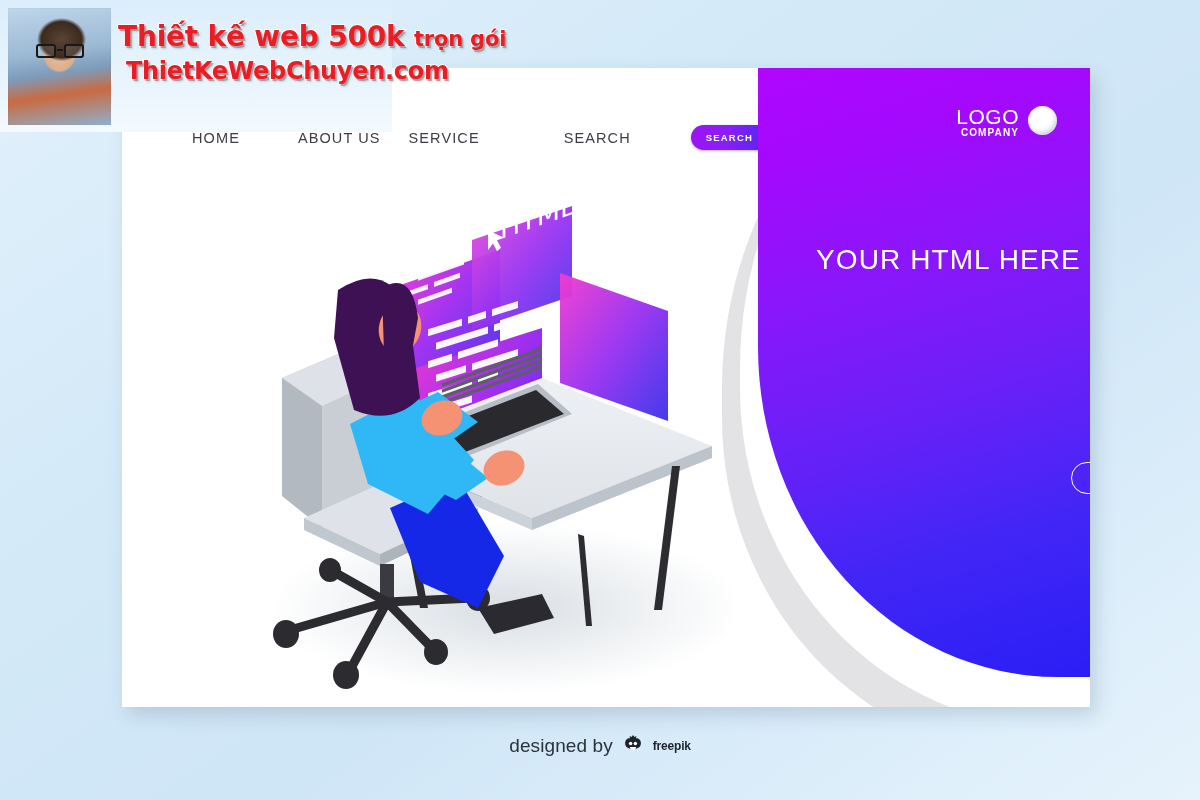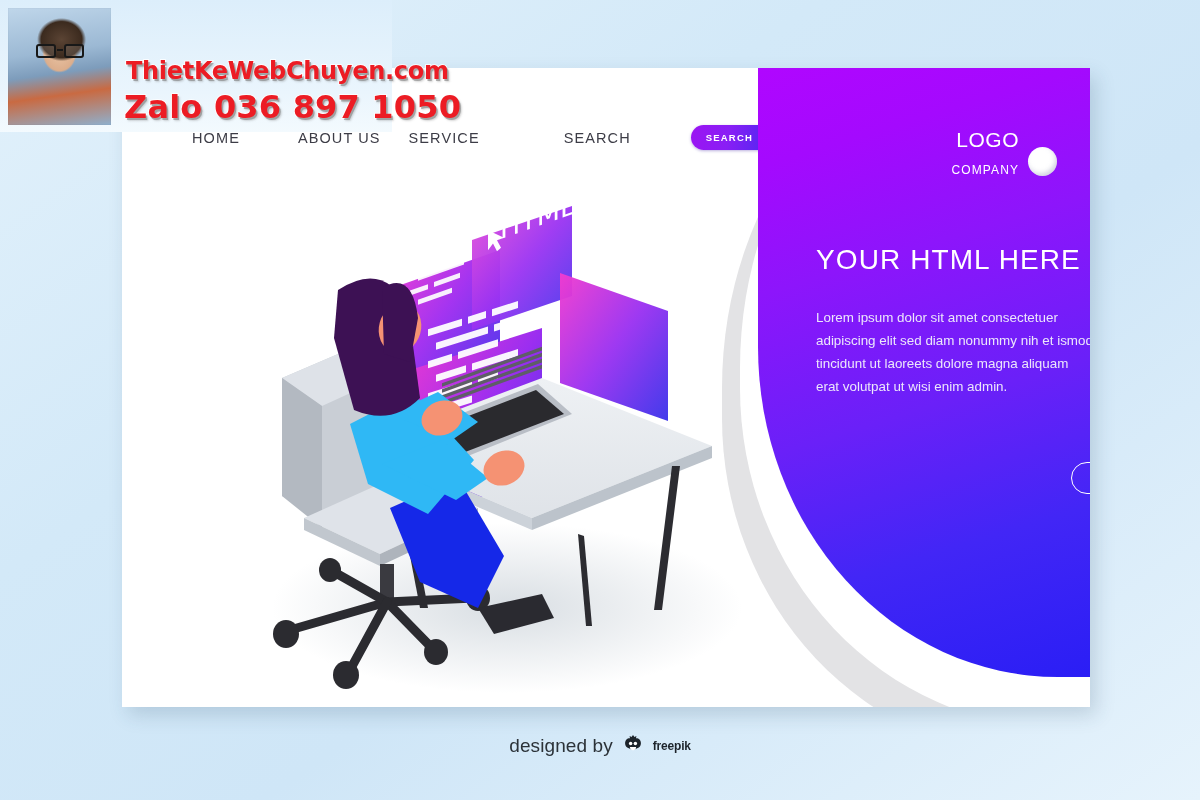--- a/index.html
+++ b/index.html
@@ -109,40 +109,40 @@
         #2a1ef5 100%);
     border-radius: 0 0 0 300px / 0 0 0 330px;
     z-index: 3;
     overflow: hidden;
   }
 
   
   #logo-block {
     position: absolute;
     right: 33px;
-    top: 61px;
+    top: 38px;
     display: flex;
-    align-items: flex-end;
+    align-items: flex-start;
     gap: 9px;
   }
   #logo-text { text-align: right; line-height: 1; }
   #logo-word {
     display: block;
     color: #ffffff;
     font-size: 21px;
     letter-spacing: 0.5px;
     font-weight: 400;
   }
   #logo-company {
     display: block;
     color: #ffffff;
-    font-size: 12px;
+    font-size: 10px;
     letter-spacing: 1.1px;
-    font-weight: 400;
-    margin-top: 14px;
+    font-weight: 700;
+    margin-top: 1px;
   }
   #logo-circle {
     width: 29px; height: 29px;
     border-radius: 50%;
     background: radial-gradient(circle at 35% 32%, #ffffff 60%, #e7e7ee 100%);
     box-shadow: inset -2px -3px 5px rgba(170,170,200,0.45);
   }
 
   
   #hero-title {
@@ -488,21 +488,20 @@
 
     <div id="logo-block">
       <div id="logo-text">
         <span id="logo-word">LOGO</span>
         <span id="logo-company">COMPANY</span>
       </div>
       <div id="logo-circle"></div>
     </div>
 
     <h2 id="hero-subtitle">YOUR HTML HERE</h2>
-    <p id="hero-body">Lorem ipsum dolor sit amet consectetuer adipiscing elit sed diam nonummy nih et ismod tincidunt ut laoreets dolore magna aliquam erat volutpat ut wisi enim admin.</p>
 
     <button id="more-info-btn">MORE INFO</button>
   </section>
 
 </div>
 
 <div id="footer">
   <span id="footer-text">designed by</span>
   <span>
     <svg width="22" height="22" viewBox="0 0 24 24">
@@ -520,15 +519,18 @@
   <div id="wm-strip"></div>
 
   <div id="wm-photo">
     <div class="wm-glasses">
       <i></i>
         <b></b>
         <i></i>
     </div>
   </div>
 
+  <div class="wm-line" id="wm-line1">
+    <span>Thiết kế web 500k</span>
+    <span class="small">trọn gói</span>
+  </div>
   <div class="wm-line" id="wm-line2">ThietKeWebChuyen.com</div>
-  <div class="wm-line" id="wm-line3">Zalo 036 897 1050</div>
 </div>
 
 </body></html>

